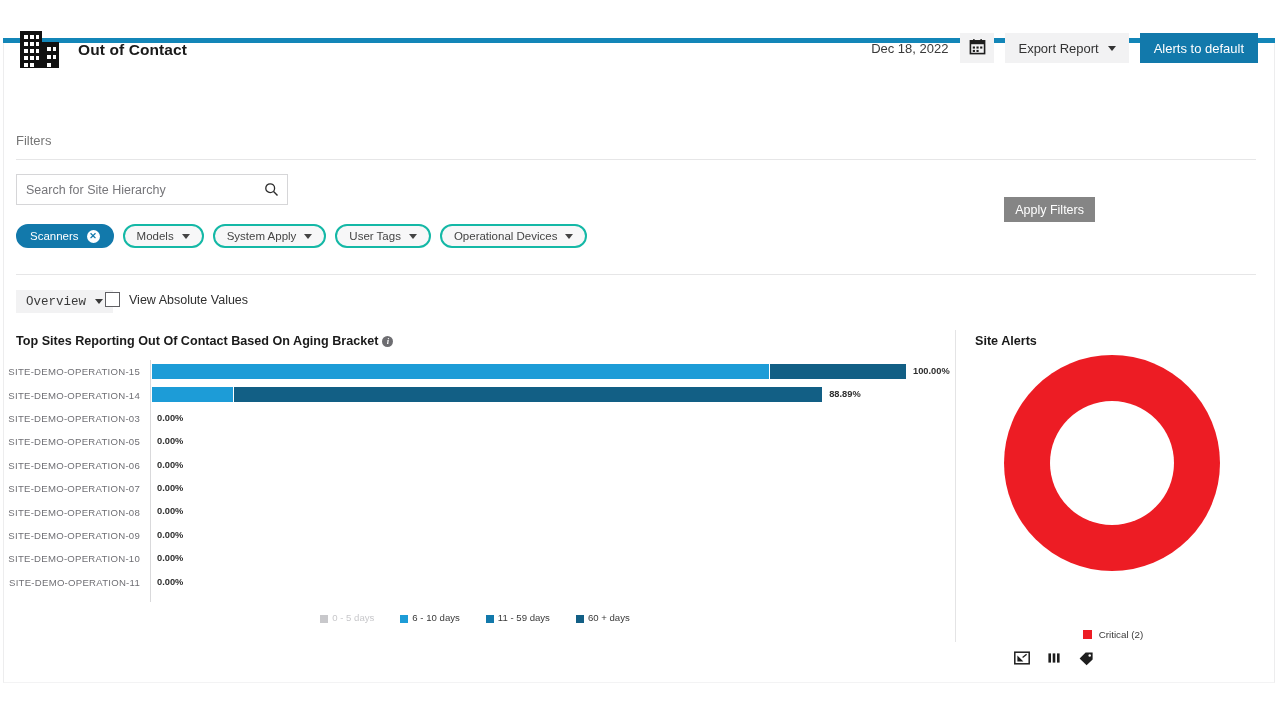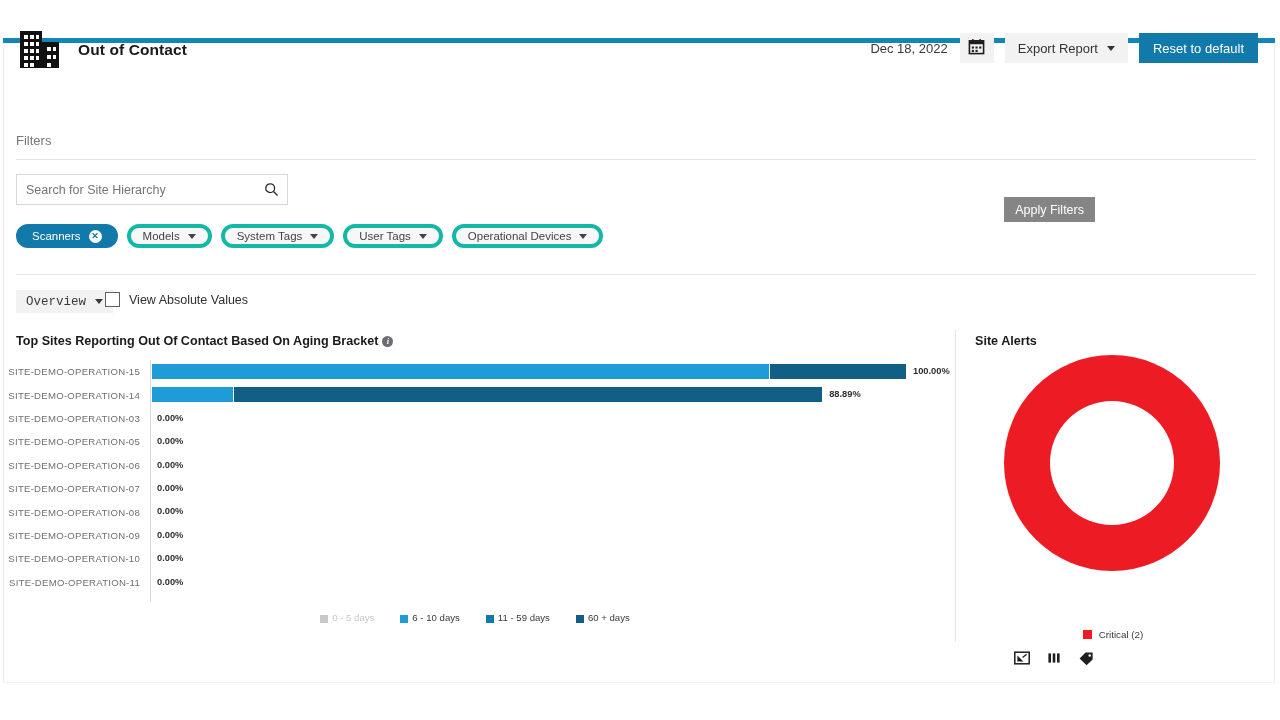--- a/index.html
+++ b/index.html
@@ -95,21 +95,21 @@
   }
   .search-box input::placeholder { color: #76767a; }
   .search-icon-wrap {
     position: absolute; right: 8px; top: 7px;
     width: 15px; height: 15px;
   }
 
   .chips { position: absolute; left: 16px; top: 224px; display: flex; gap: 9px; }
   .chip {
     height: 24px; border-radius: 12px;
-    border: 4px solid #14b8a6; background: #f7f7f8;
+    border: 2px solid #14b8a6; background: #f7f7f8;
     font-size: 11.5px; color: #444;
     display: flex; align-items: center; gap: 8px;
     padding: 0 12px; cursor: pointer; white-space: nowrap;
     font-family: inherit;
   }
   .chip.active {
     background: #1279ab; border-color: #1279ab; color: #fff;
   }
   .chip-x {
     width: 13px; height: 13px; border-radius: 50%;
@@ -280,21 +280,21 @@
           </svg>
         </span>
       </div>
 
       <button class="export-btn">
         <span>Export Report</span>
         <span class="caret"></span>
       </button>
 
       <button class="reset-btn">
-        <span>Reset to default</span>
+        <span>Alerts to default</span>
       </button>
     </div>
   </div>
 
   <div class="filters-label">Filters</div>
   <div class="rule rule-1"></div>
 
   <div class="search-box">
     <input type="text" placeholder="Search for Site Hierarchy" style="">
     <span class="search-icon-wrap">
@@ -308,21 +308,21 @@
   <div class="chips" id="chips">
       <button class="chip active">
         <span>Scanners</span>
         <span class="chip-x">✕</span>
       </button>
       <button class="chip">
         <span>Models</span>
         <span class="caret"></span>
       </button>
       <button class="chip">
-        <span>System Tags</span>
+        <span>System Apply</span>
         <span class="caret"></span>
       </button>
       <button class="chip">
         <span>User Tags</span>
         <span class="caret"></span>
       </button>
       <button class="chip">
         <span>Operational Devices</span>
         <span class="caret"></span>
       </button>

